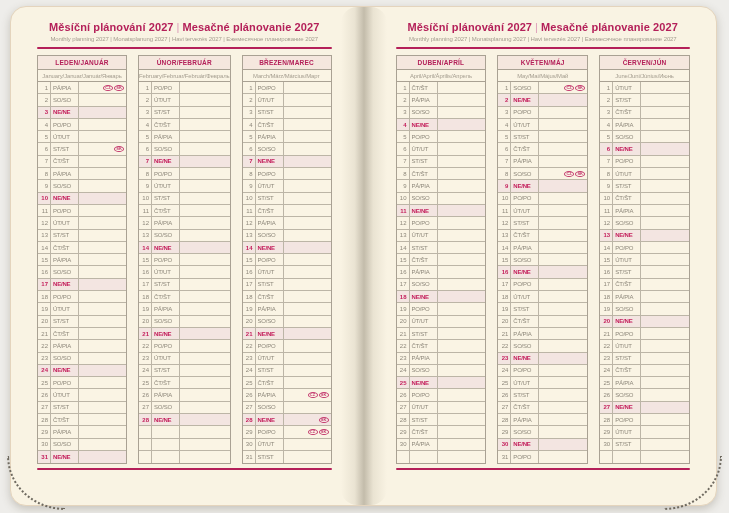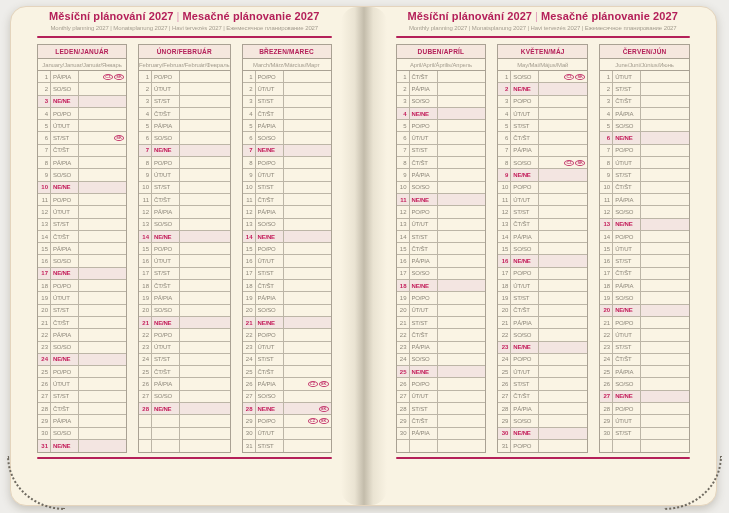--- a/index.html
+++ b/index.html
@@ -10,21 +10,21 @@
     position:relative;
   }
   .book {
     position:absolute; left:10px; top:6px; width:707px; height:500px;
     background:#f9f3e3;
     border:1px solid #e4d4bd;
     border-radius:16px;
     box-shadow:0 3px 8px rgba(80,70,50,0.25);
     display:flex;
   }
-  .page { width:50%; height:100%; position:relative; padding-top:3px; }
+  .page { width:50%; height:100%; position:relative; padding-top:14px; }
   .page-left .page-content  { margin:0 32px 0 26px; }
   .page-right .page-content { margin:0 26px 0 32px; }
 
   .title {
     text-align:center; font-size:11px; font-weight:bold; color:#b42059;
     letter-spacing:0.1px; white-space:nowrap;
   }
   .title .sep { color:#dd9cb8; font-weight:normal; padding:0 3px; }
   .subtitle {
     text-align:center; font-size:6px; color:#a49d8f; margin-top:3px;

